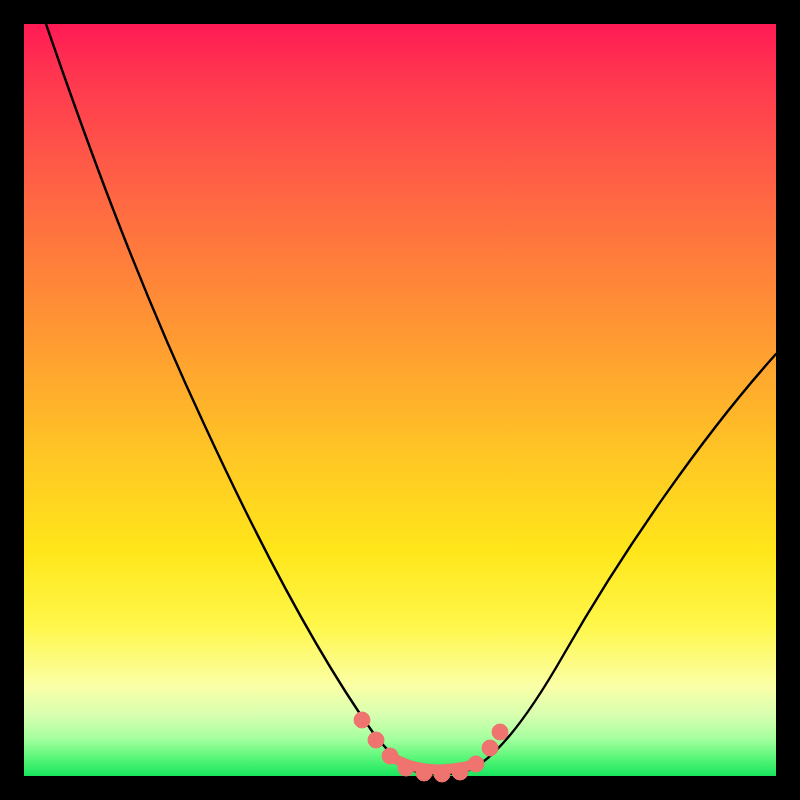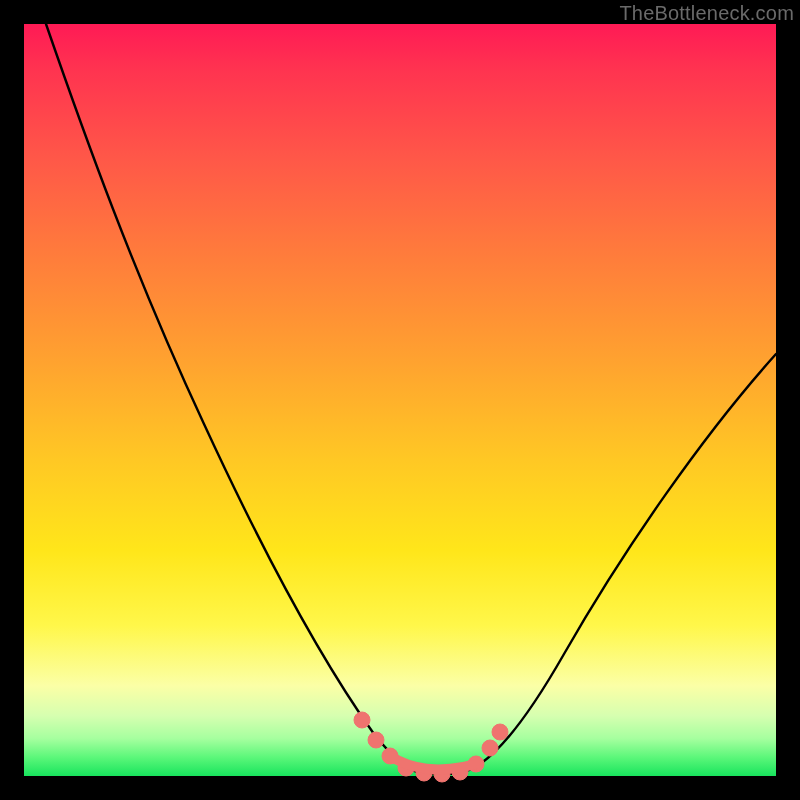--- a/index.html
+++ b/index.html
@@ -87,14 +87,13 @@
       <circle cx="418" cy="750" r="8"></circle>
       <circle cx="436" cy="748" r="8"></circle>
       <circle cx="452" cy="740" r="8"></circle>
       <circle cx="466" cy="724" r="8"></circle>
       <circle cx="476" cy="708" r="8"></circle>
 
       <path d="M 366 732 Q 400 754 452 740" fill="none" stroke="#ef746f" stroke-width="10" stroke-linecap="round"></path>
     </g>
   </svg>
 
-  <div class="watermark">TheBottleneck.com</div>
 </div>
 
 </body></html>

